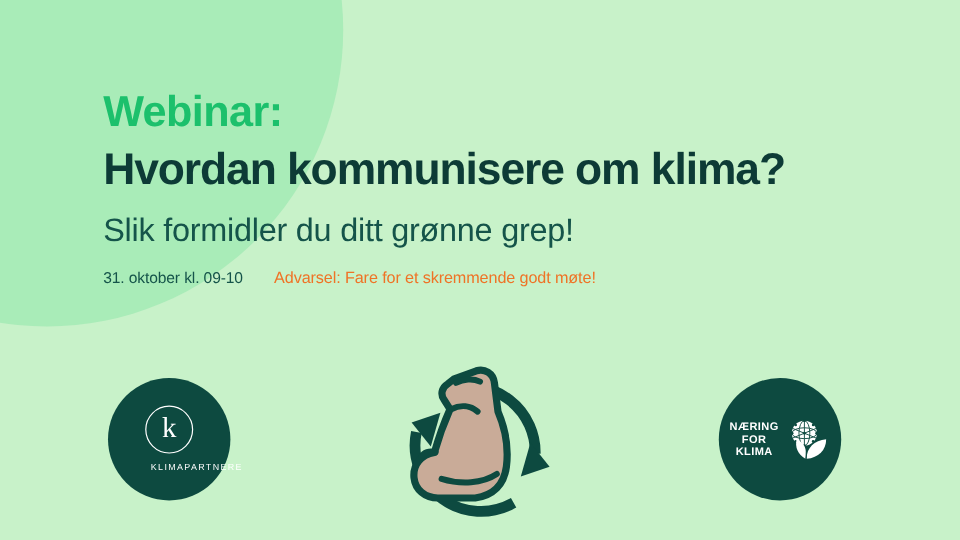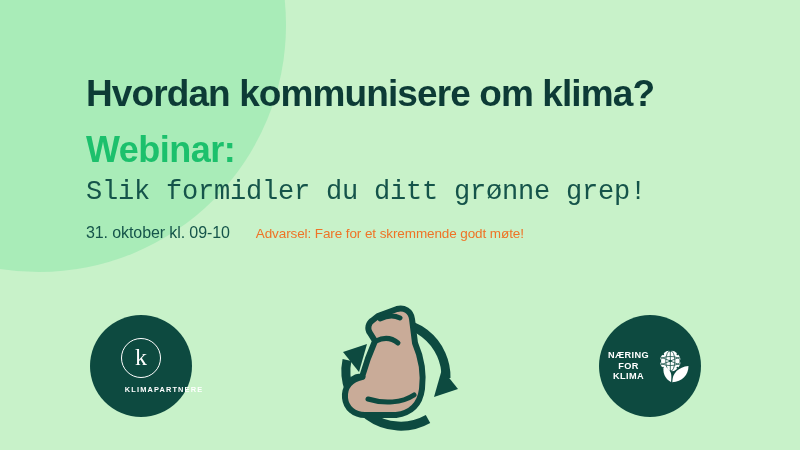--- a/index.html
+++ b/index.html
@@ -56,30 +56,29 @@
     margin: 0 0 16px 0;
     white-space: nowrap;
   }
   #subhead {
     color: #15544a;
     font-size: 27px;
     font-weight: normal;
     letter-spacing: -0.2px;
     line-height: 1.15;
     margin: 0 0 15px 0;
-    font-family: Liberation Mono, monospace;
   }
   .date-row {
     display: flex;
     align-items: baseline;
     gap: 26px;
   }
   #date-text {
     color: #15544a;
-    font-size: 16px;
+    font-size: 13px;
     font-weight: normal;
     letter-spacing: -0.1px;
     white-space: nowrap;
   }
   #warning-text {
     color: #ef7326;
     font-size: 13.5px;
     font-weight: normal;
     letter-spacing: -0.1px;
     white-space: nowrap;
@@ -120,21 +119,21 @@
     font-size: 24px;
     font-weight: normal;
     line-height: 1;
     font-family: "Liberation Serif", serif;
     position: relative;
     top: -1px;
   }
   .kp-wordmark {
     color: #ffffff;
     font-size: 7.4px;
-    font-weight: bold;
+    font-weight: normal;
     letter-spacing: 1.15px;
     white-space: nowrap;
     padding-left: 46px;
   }
 
   .nfk-inner {
     display: flex;
     align-items: center;
     justify-content: center;
     gap: 5px;
@@ -166,22 +165,22 @@
   }
 </style>
 </head>
 <body>
 
 <div id="poster">
 
   <div class="bg-circle" id="bg-circle-top-left"></div>
 
   <div class="text-block">
+    <div id="eyebrow">Webinar:</div>
     <div id="headline">Hvordan kommunisere om klima?</div>
-    <div id="eyebrow">Webinar:</div>
     <div id="subhead">Slik formidler du ditt grønne grep!</div>
     <div class="date-row">
       <div id="date-text">31. oktober kl. 09-10</div>
       <div id="warning-text">Advarsel: Fare for et skremmende godt møte!</div>
     </div>
   </div>
 
   <div class="logo-circle" id="logo-klimapartnere">
     <div class="kp-inner">
       <div class="kp-mark">

